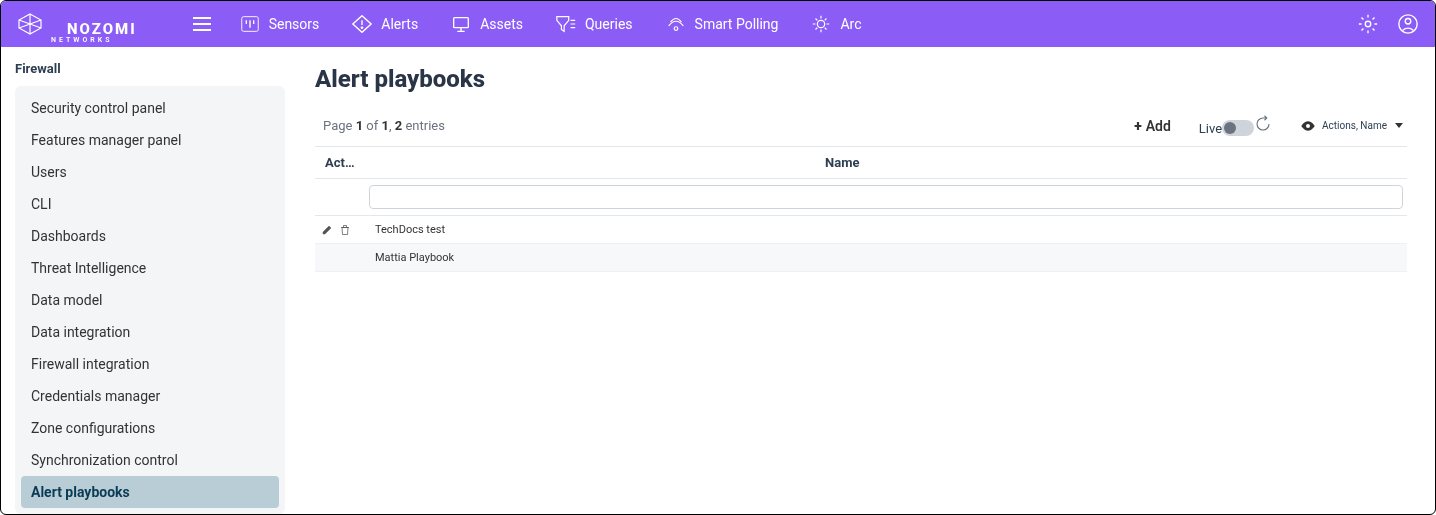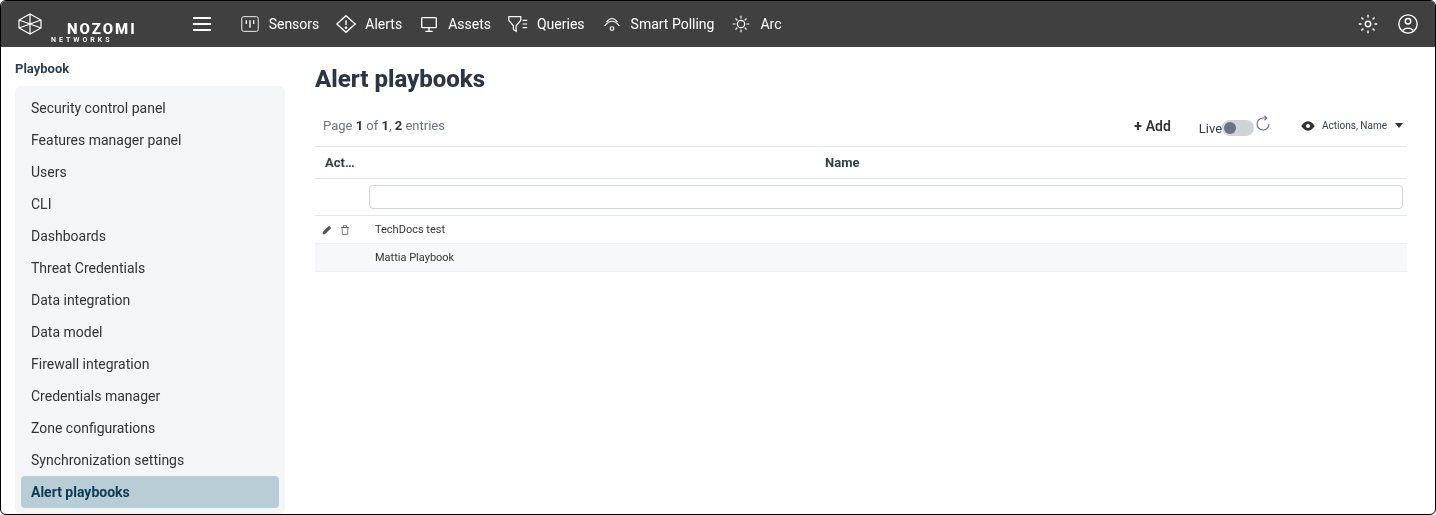--- a/index.html
+++ b/index.html
@@ -1,25 +1,25 @@
 <!DOCTYPE html>
 <html><head>
   <meta charset="utf-8">
   <style>
     * { box-sizing: border-box; margin: 0; padding: 0; }
     body { font-family: -apple-system, BlinkMacSystemFont, "Segoe UI", Roboto, Arial, sans-serif; font-size: 14px; color: #2c3e50; background: #fff; width: 1436px; height: 515px; overflow: hidden; border: 1px solid #000; border-radius: 6px; }
-    .topnav { background: #404040; color: #fff; height: 46px; display: flex; align-items: center; padding: 0 16px; gap: 24px; }
+    .topnav { background: #8b5cf6; color: #fff; height: 46px; display: flex; align-items: center; padding: 0 16px; gap: 24px; }
     .logo { display: flex; align-items: center; gap: 8px; font-weight: 700; letter-spacing: 1px; font-size: 14px; }
     .logo-mark { width: 26px; height: 24px; }
     .logo-text { display: flex; flex-direction: column; line-height: 1; }
     .logo-text .main { font-size: 15px; font-weight: 800; letter-spacing: 2px; }
     .logo-text .sub { font-size: 7px; font-weight: 600; letter-spacing: 3px; }
     .hamburger { display: flex; flex-direction: column; gap: 4px; cursor: pointer; padding: 4px; }
     .hamburger span { display: block; width: 18px; height: 2px; background: #fff; }
-    .nav-items { display: flex; gap: 16px; align-items: center; }
+    .nav-items { display: flex; gap: 32px; align-items: center; }
     .nav-item { display: flex; align-items: center; gap: 8px; color: #fff; cursor: pointer; font-size: 14px; }
     .nav-item svg { width: 22px; height: 22px; stroke: #fff; fill: none; }
     .nav-spacer { flex: 1; }
     .nav-actions { display: flex; gap: 18px; align-items: center; }
     .nav-actions svg { width: 22px; height: 22px; stroke: #fff; fill: none; cursor: pointer; }
     .content { display: flex; height: calc(100% - 46px); }
     .sidebar { width: 298px; padding: 14px; }
     .sidebar-title { font-weight: 700; font-size: 13px; margin-bottom: 10px; }
     .sidebar-list { background: #f3f5f7; border-radius: 6px; padding: 6px; }
     .sidebar-list .sb-item { padding: 8px 10px; border-radius: 4px; cursor: pointer; font-size: 14px; color: #333; }
@@ -125,34 +125,34 @@
     <svg viewBox="0 0 24 24">
         <circle cx="12" cy="12" r="10" stroke-width="1.5"></circle>
         <circle cx="12" cy="9" r="3" stroke-width="1.5"></circle>
         <path d="M6 19 Q12 14 18 19" stroke-width="1.5"></path>
       </svg>
   </div>
 </div>
 
 <div class="content">
   <div class="sidebar">
-    <div class="sidebar-title">Playbook</div>
+    <div class="sidebar-title">Firewall</div>
     <div class="sidebar-list" id="sidebar-list">
         <div class="sb-item">Security control panel</div>
         <div class="sb-item">Features manager panel</div>
         <div class="sb-item">Users</div>
         <div class="sb-item">CLI</div>
         <div class="sb-item">Dashboards</div>
-        <div class="sb-item">Threat Credentials</div>
+        <div class="sb-item">Threat Intelligence</div>
+        <div class="sb-item">Data model</div>
         <div class="sb-item">Data integration</div>
-        <div class="sb-item">Data model</div>
         <div class="sb-item">Firewall integration</div>
         <div class="sb-item">Credentials manager</div>
         <div class="sb-item">Zone configurations</div>
-        <div class="sb-item">Synchronization settings</div>
+        <div class="sb-item">Synchronization control</div>
         <div class="sb-item active">Alert playbooks</div>
       </div>
   </div>
   <div class="main">
     <div class="page-title">Alert playbooks</div>
     <div class="toolbar">
       <div class="page-info">
         <span>Page </span><b>1</b><span> of </span><b>1</b><span>, </span><b>2</b><span> entries</span>
       </div>
       <div class="toolbar-spacer"></div>

